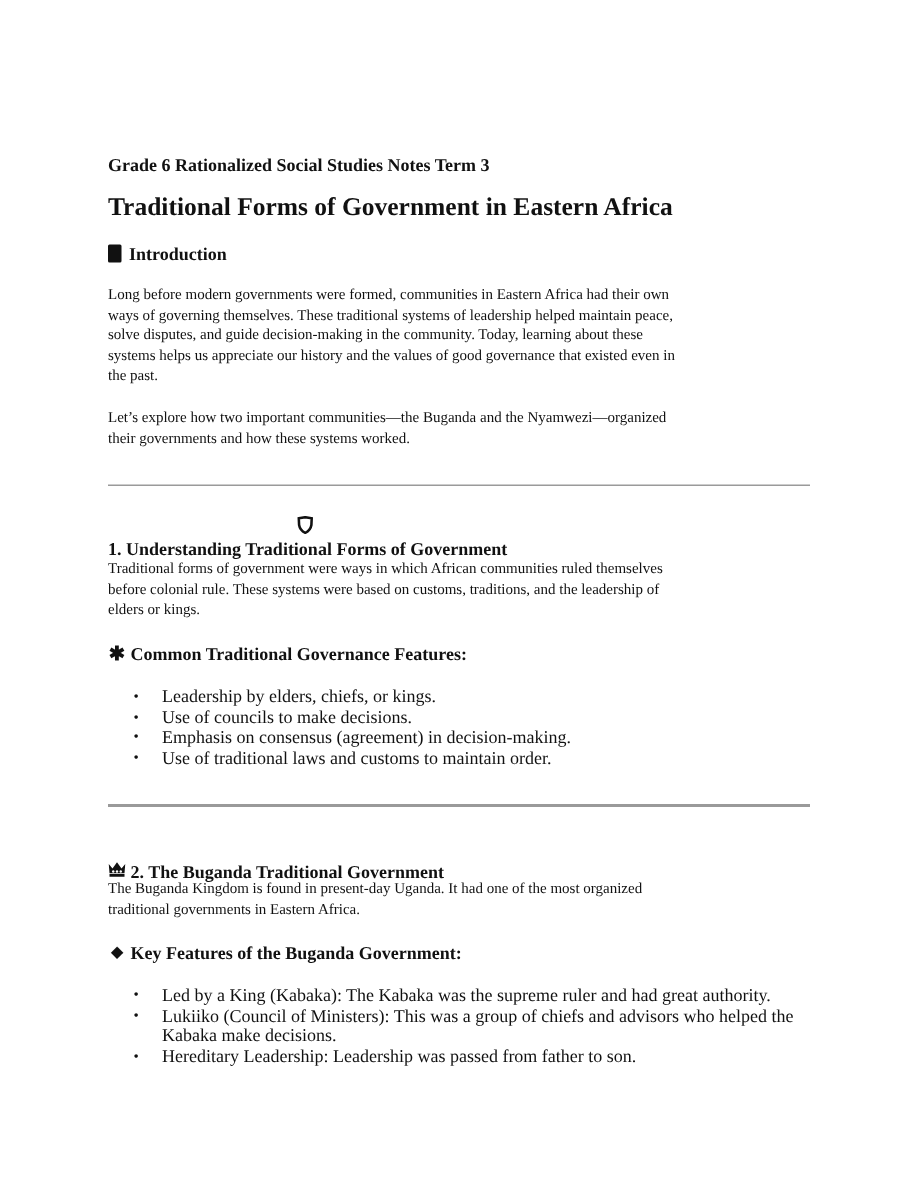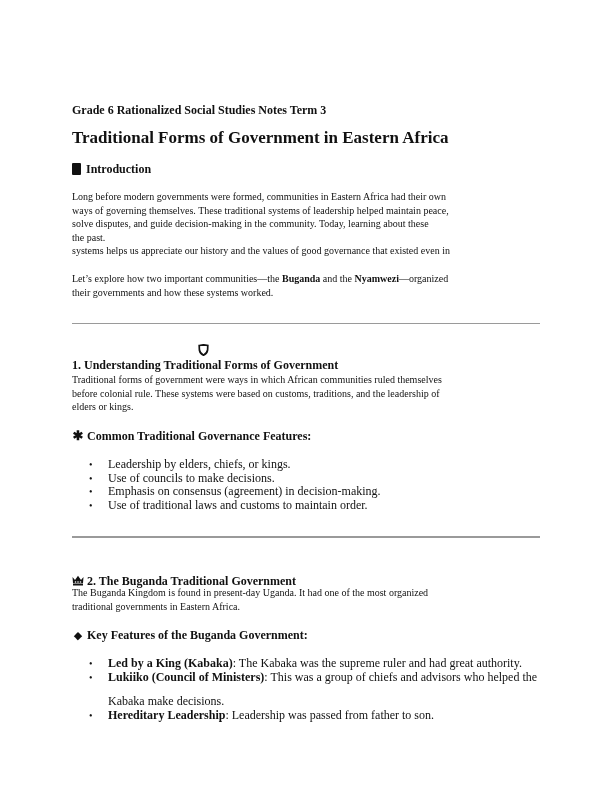--- a/index.html
+++ b/index.html
@@ -86,42 +86,42 @@
       position: relative;
       padding-left: 36px;
       white-space: nowrap;
     }
     ul.list li .bullet {
       position: absolute;
       left: 17px;
       top: 0;
       font-size: 10px;
     }
-    ul.list li .cont { display: block; margin-top: 11px; }
-    b { font-weight: bold; }
+    ul.list li .cont { display: block; }
+    b { font-weight: normal; }
   </style>
 </head>
 <body>
 
 <div class="page">
 
   <div class="abs title">Grade 6 Rationalized Social Studies Notes Term 3</div>
   <div class="abs subtitle">Traditional Forms of Government in Eastern Africa</div>
 
   <div class="abs h3" style="top:162px;">
     <span class="icon book-icon"></span>
     <span>Introduction</span>
   </div>
 
   <div class="para" style="top:190px;">
     <span class="line">Long before modern governments were formed, communities in Eastern Africa had their own</span>
     <span class="line">ways of governing themselves. These traditional systems of leadership helped maintain peace,</span>
     <span class="line">solve disputes, and guide decision-making in the community. Today, learning about these</span>
+    <span class="line">systems helps us appreciate our history and the values of good governance that existed even in</span>
     <span class="line">the past.</span>
-    <span class="line">systems helps us appreciate our history and the values of good governance that existed even in</span>
   </div>
 
   <div class="para" style="top:272px;">
     <span class="line"><span>Let’s explore how two important communities—the </span><b>Buganda</b><span> and the </span><b>Nyamwezi</b><span>—organized</span></span>
     <span class="line">their governments and how these systems worked.</span>
   </div>
 
   <div class="rule rule-1"></div>
 
   <div class="abs h3" style="top:344px;flex-direction:column;">

